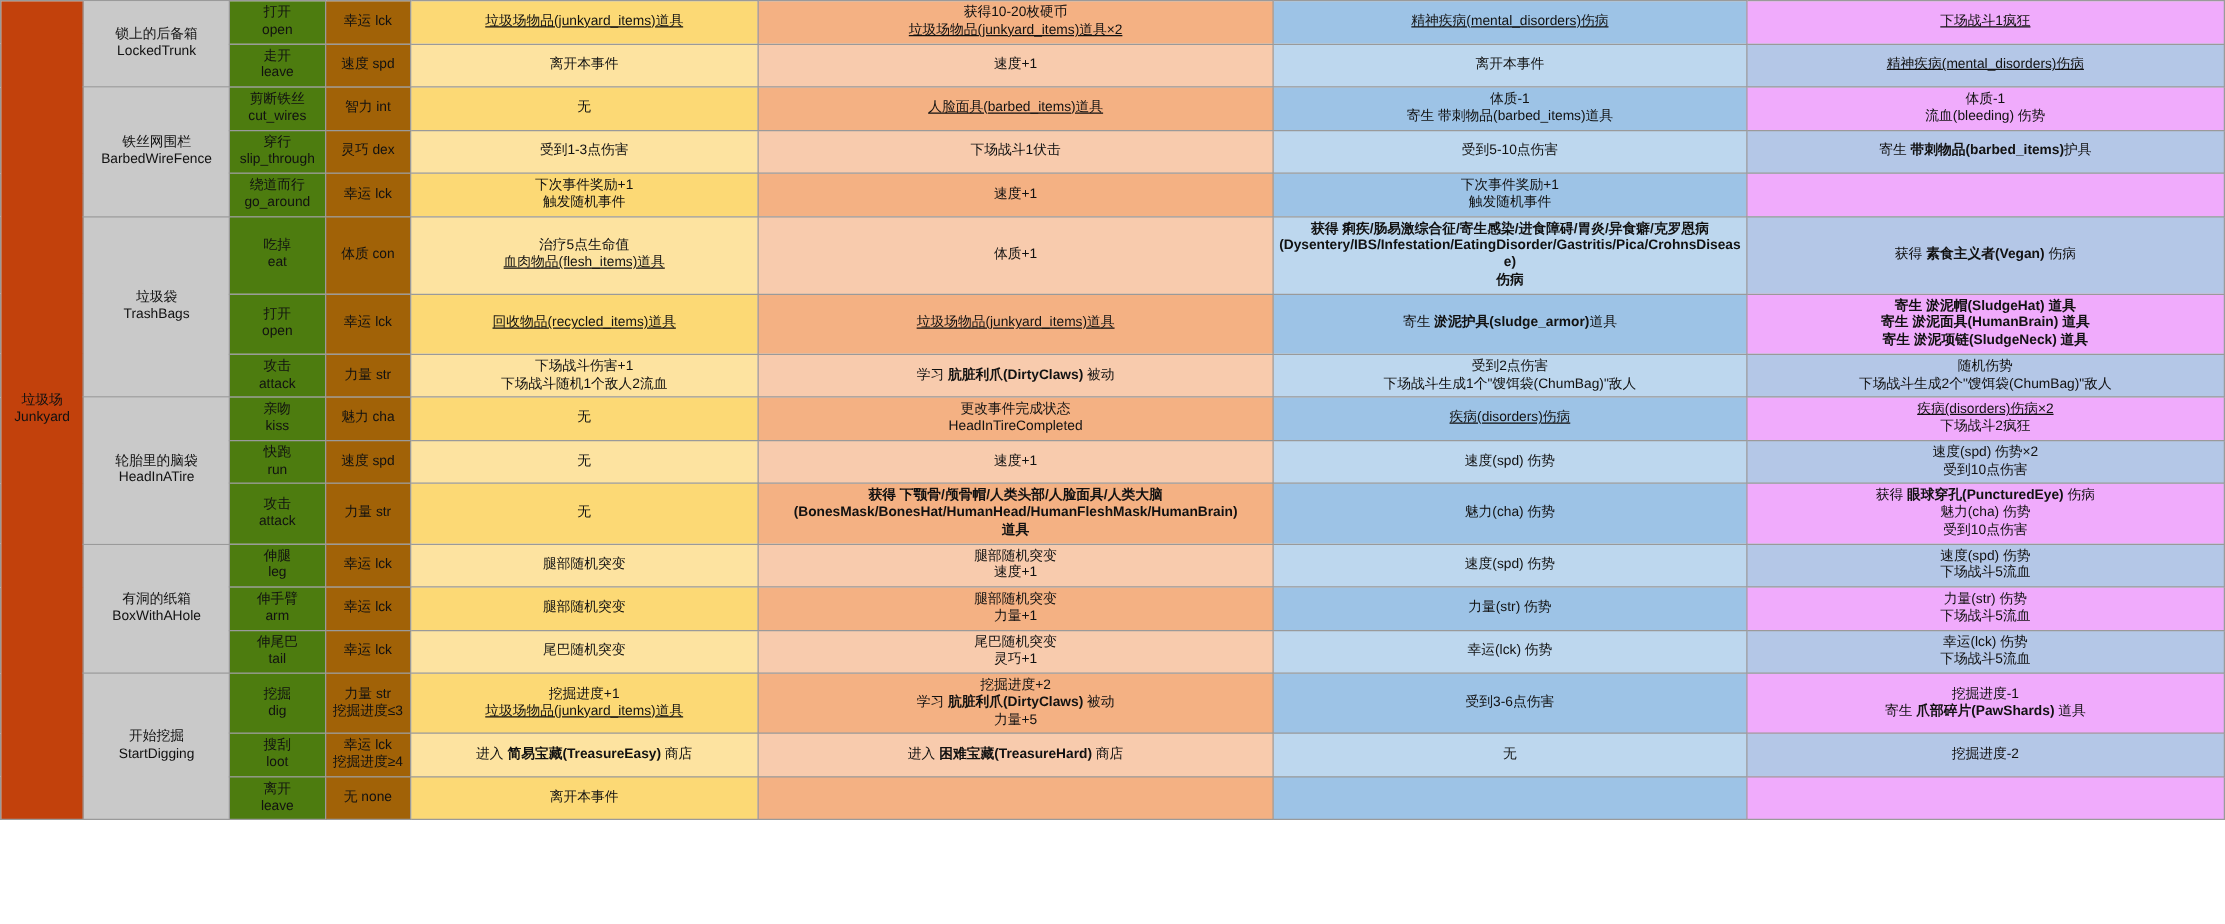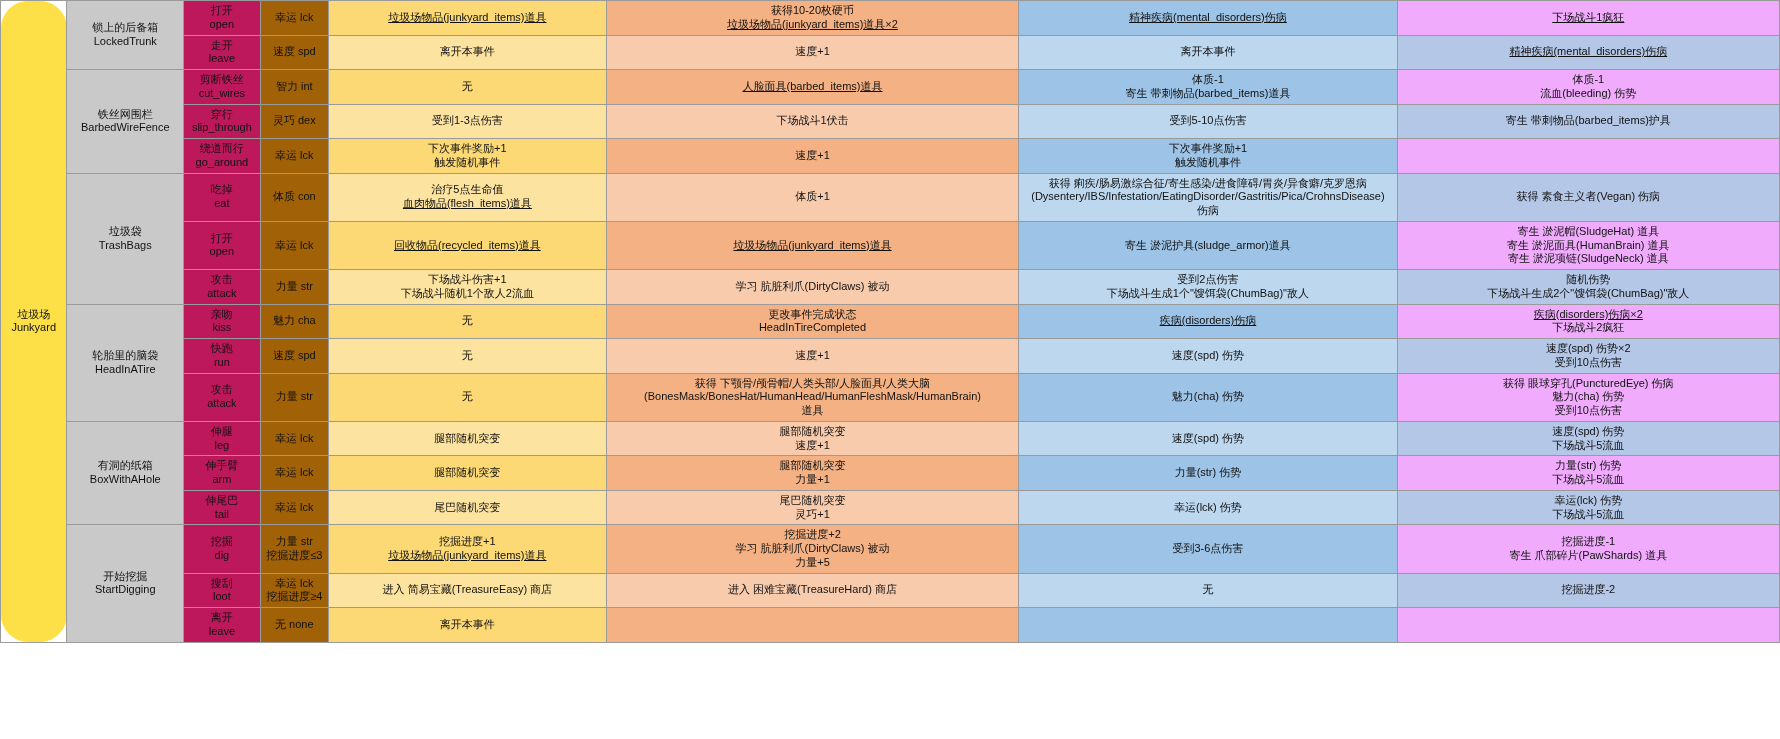--- a/index.html
+++ b/index.html
@@ -34,52 +34,51 @@
   col.c-zone   { width: 66px; }
   col.c-event  { width: 116px; }
   col.c-action { width: 76px; }
   col.c-stat   { width: 68px; }
   col.c-o1     { width: 276px; }
   col.c-o2     { width: 410px; }
   col.c-o3     { width: 376px; }
   col.c-o4     { width: 380px; }
 
   td.zone {
-    background: #fde047;
+    background: #c2410c;
     font-size: 12px;
     color: #222;
-    border-radius: 27px;
   }
   td.event {
     background: #c9c9c9;
     font-size: 11px;
     color: #1a1a1a;
     margin-left: 12px;
   }
   td.action {
-    background: #be185d;
+    background: #4d7c0f;
     font-size: 11px;
     color: #1a1a1a;
   }
   td.stat {
     background: #a16207;
     font-size: 11px;
     color: #1a1a1a;
   }
   td.o1 { background: #fcd975; }
   td.o1.alt { background: #fde3a0; }
   td.o2 { background: #f4b183; }
   td.o2.alt { background: #f8cbad; }
   td.o3 { background: #9dc3e6; }
   td.o3.alt { background: #bdd7ee; }
   td.o4 { background: #f0abfc; }
   td.o4.alt { background: #b4c7e7; }
 
   .u { text-decoration: underline; }
-  .b { font-weight: normal; }
+  .b { font-weight: bold; }
   .ln { display: block; }
 </style>
 </head>
 <body>
 
 <div id="sheet">
   <table class="grid">
     <colgroup>
       <col class="c-zone">
         <col class="c-event">

